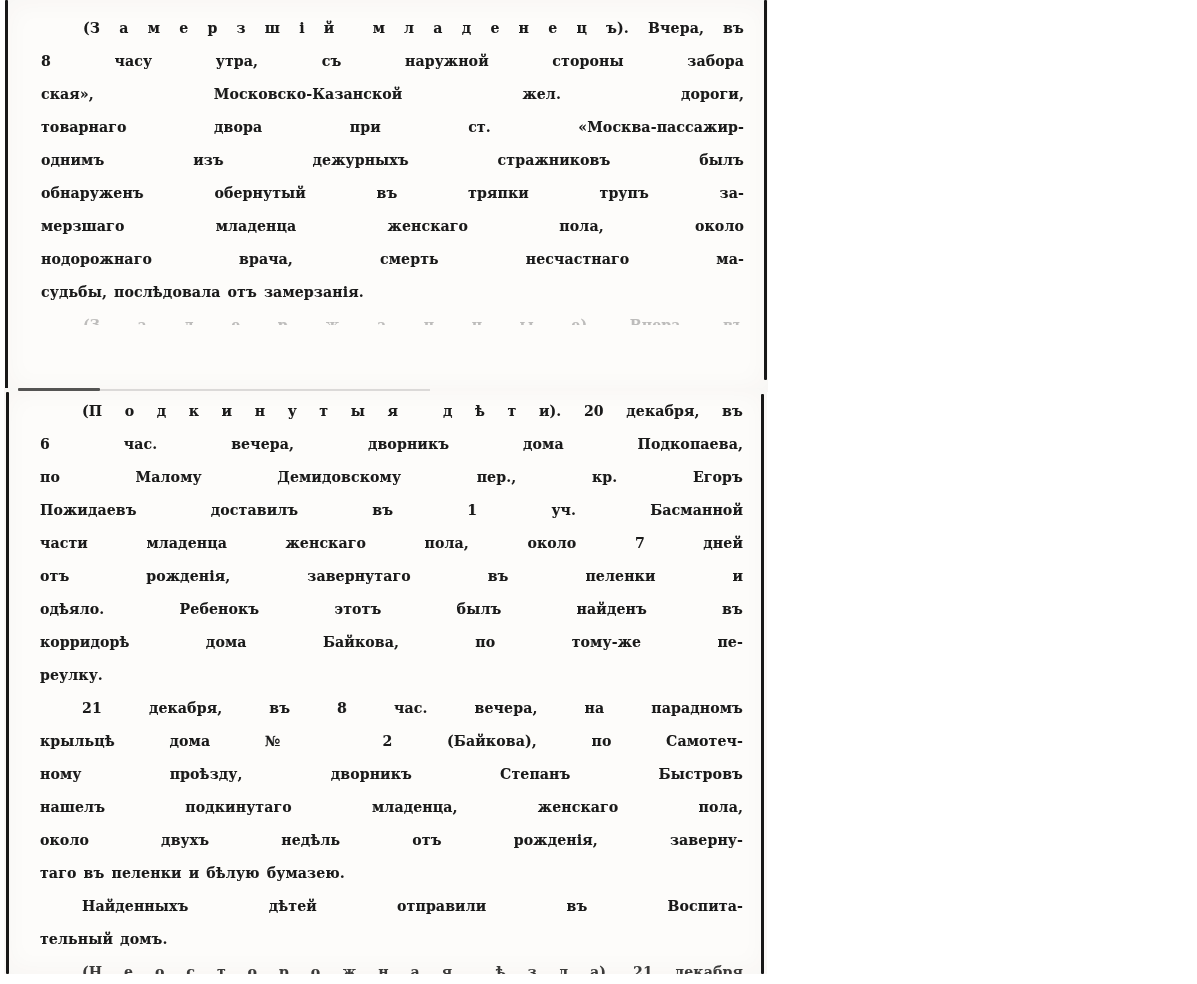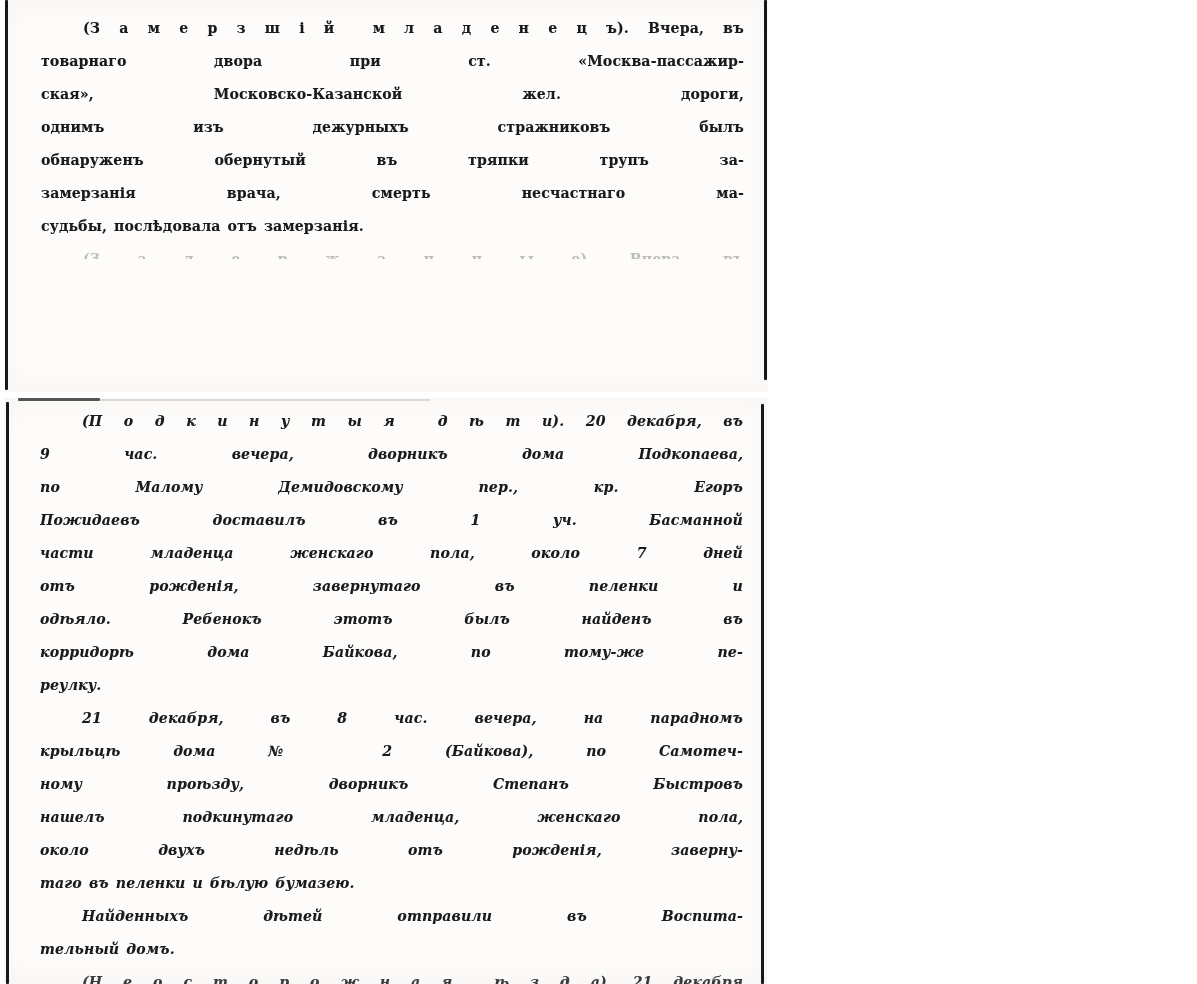--- a/index.html
+++ b/index.html
@@ -10,21 +10,21 @@
     overflow:hidden;
   }
   .page { position:relative; width:1197px; height:984px; background:#ffffff; }
 
   .art {
     position:absolute; box-sizing:border-box;
     background:#fdfcfa;
     box-shadow: inset 0 0 28px rgba(70,60,45,0.04);
   }
   .art1 { left:5px; top:0; width:763px; height:392px; }
-  .art2 { left:4px; top:398px; width:763px; height:586px;font-style:italic; }
+  .art2 { left:4px; top:388px; width:763px; height:586px; }
 
   .vrule {
     position:absolute; width:3px; background:#181818; border-radius:1px;
   }
   .art1 .vr-l { left:0; top:0; height:390px; }
   .art1 .vr-r { left:759px; top:0; height:380px; }
   .art2 .vr-l { left:2px; top:4px; height:582px; }
   .art2 .vr-r { left:757px; top:6px; height:580px; }
 
   .topdash {
@@ -70,42 +70,44 @@
 
   <section class="art art1">
     <div class="vrule vr-l"></div>
     <div class="vrule vr-r"></div>
     <div class="body-txt">
       <div class="clipb">
         <div class="ln ind j">малютки.</div>
       </div>
       <div>
           <div class="ln j ind">(З&nbsp;а&nbsp;м&nbsp;е&nbsp;р&nbsp;з&nbsp;ш&nbsp;і&nbsp;й&nbsp;&nbsp;м&nbsp;л&nbsp;а&nbsp;д&nbsp;е&nbsp;н&nbsp;е&nbsp;ц&nbsp;ъ). Вчера, въ</div>
+          <div class="ln j">8 часу утра, съ наружной стороны забора</div>
+          <div class="ln j">ская», Московско-Казанской жел. дороги,</div>
           <div class="ln j">товарнаго двора при ст. «Москва-пассажир-</div>
-          <div class="ln j">ская», Московско-Казанской жел. дороги,</div>
           <div class="ln j">однимъ изъ дежурныхъ стражниковъ былъ</div>
           <div class="ln j">обнаруженъ обернутый въ тряпки трупъ за-</div>
-          <div class="ln j">замерзанія врача, смерть несчастнаго ма-</div>
+          <div class="ln j">мерзшаго младенца женскаго пола, около</div>
+          <div class="ln j">нодорожнаго врача, смерть несчастнаго ма-</div>
           <div class="ln">судьбы, послѣдовала отъ замерзанія.</div>
         </div>
       <div class="clipt faint">
         <div class="ln ind j">(З&nbsp;а&nbsp;д&nbsp;е&nbsp;р&nbsp;ж&nbsp;а&nbsp;н&nbsp;н&nbsp;ы&nbsp;е). Вчера, въ</div>
       </div>
     </div>
   </section>
 
   <section class="art art2">
     <div class="vrule vr-l"></div>
     <div class="vrule vr-r"></div>
     <div class="topdash"></div>
     <div class="topdash-faint"></div>
     <div class="body-txt">
       <div>
           <div class="ln j ind">(П&nbsp;о&nbsp;д&nbsp;к&nbsp;и&nbsp;н&nbsp;у&nbsp;т&nbsp;ы&nbsp;я&nbsp;&nbsp;д&nbsp;ѣ&nbsp;т&nbsp;и). 20 декабря, въ</div>
-          <div class="ln j">9 час. вечера, дворникъ дома Подкопаева,</div>
+          <div class="ln j">6 час. вечера, дворникъ дома Подкопаева,</div>
           <div class="ln j">по Малому Демидовскому пер., кр. Егоръ</div>
           <div class="ln j">Пожидаевъ доставилъ въ 1 уч. Басманной</div>
           <div class="ln j">части младенца женскаго пола, около 7 дней</div>
           <div class="ln j">отъ рожденія, завернутаго въ пеленки и</div>
           <div class="ln j">одѣяло. Ребенокъ этотъ былъ найденъ въ</div>
           <div class="ln j">корридорѣ дома Байкова, по тому-же пе-</div>
           <div class="ln">реулку.</div>
           <div class="ln j ind">21 декабря, въ 8 час. вечера, на парадномъ</div>
           <div class="ln j">крыльцѣ дома № 2 (Байкова), по Самотеч-</div>
           <div class="ln j">ному проѣзду, дворникъ Степанъ Быстровъ</div>

